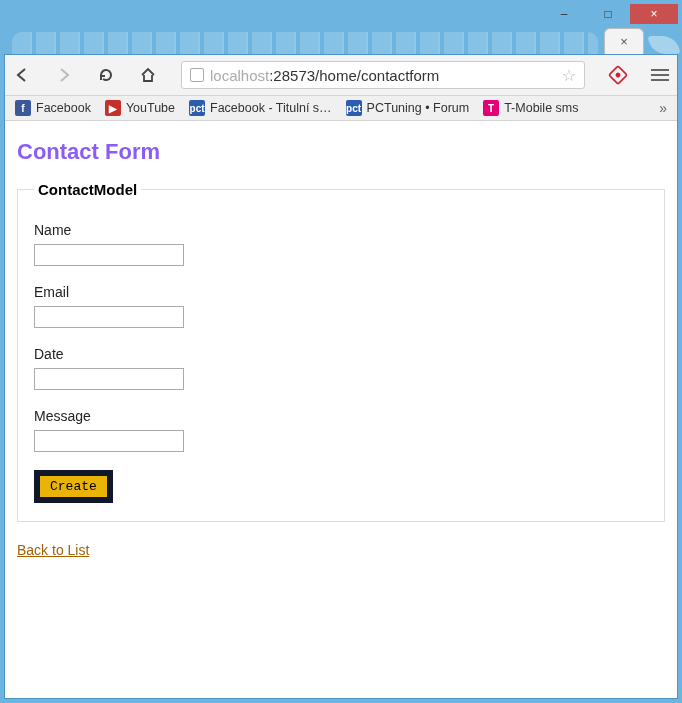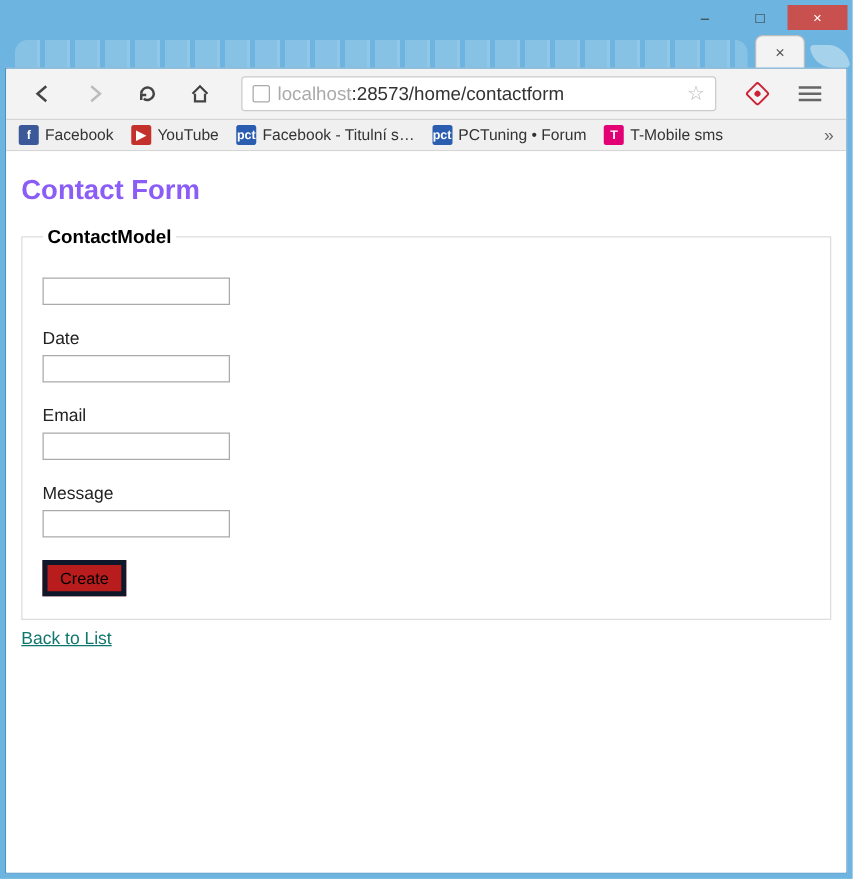--- a/index.html
+++ b/index.html
@@ -78,21 +78,21 @@
   border: 1px solid #4a93c4;
   height: calc(100% - 50px);
   display: flex;
   flex-direction: column;
 }
 .toolbar {
   background: #f3f3f3;
   border-bottom: 1px solid #d5d5d5;
   display: flex;
   align-items: center;
-  padding: 6px 20px;
+  padding: 6px 8px;
   gap: 24px;
 }
 .nav-icon {
   width: 18px;
   height: 18px;
   color: #555;
   display: flex;
   align-items: center;
   justify-content: center;
 }
@@ -156,27 +156,27 @@
 .field { margin: 10px 0 18px; }
 .field label { display:block; margin-bottom: 6px; color:#222; }
 .field input[type=text] {
   width: 150px;
   height: 22px;
   border: 1px solid #aaa;
   padding: 1px 4px;
   font-size: 13px;
 }
 .submit-btn {
-  background: #b91c1c;
-  border: 4px solid #0f172a;
+  background: #eab308;
+  border: 6px solid #0f172a;
   padding: 3px 10px;
   font-size: 13px;
-  font-family: Liberation Sans, sans-serif;
-}
-.backlink { color: #0f766e; margin-top: 6px; display:inline-block; }
+  font-family: Liberation Mono, monospace;
+}
+.backlink { color: #a16207; margin-top: 20px; display:inline-block; }
 svg { display:block; }
 </style>
 </head>
 <body>
 
 <div class="window">
   <div class="titlebar">
     <div class="win-btn">–</div>
     <div class="win-btn">□</div>
     <div class="win-btn close">×</div>
@@ -249,28 +249,29 @@
         </div>
       <span class="overflow">»</span>
     </div>
 
     <div class="page">
       <h2 class="page-title">Contact Form</h2>
       <fieldset>
         <legend>ContactModel</legend>
 
         <div class="field">
+          <label>Name</label>
+          <input type="text" value="" style="">
+        </div>
+        <div class="field">
+          <label>Email</label>
           <input type="text" value="" style="">
         </div>
         <div class="field">
           <label>Date</label>
-          <input type="text" value="" style="">
-        </div>
-        <div class="field">
-          <label>Email</label>
           <input type="text" value="" style="">
         </div>
         <div class="field">
           <label>Message</label>
           <input type="text" value="" style="">
         </div>
 
         <button class="submit-btn">Create</button>
       </fieldset>
 

